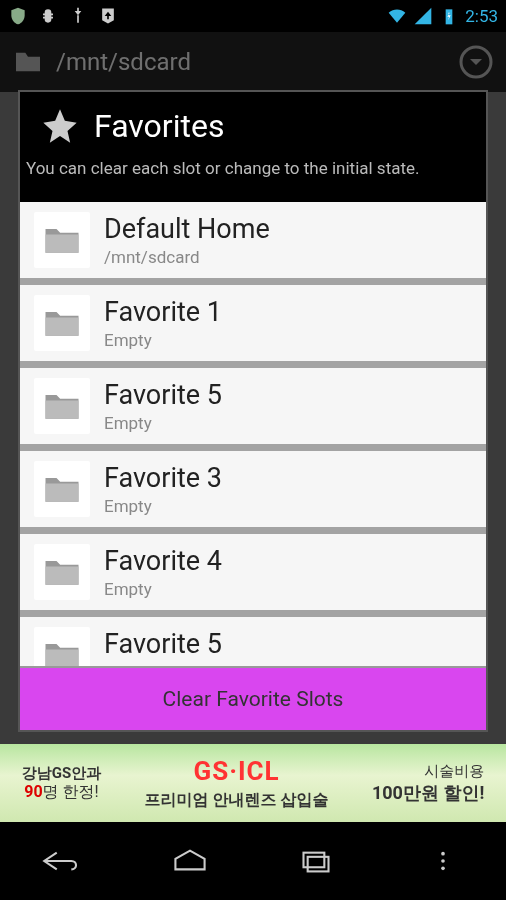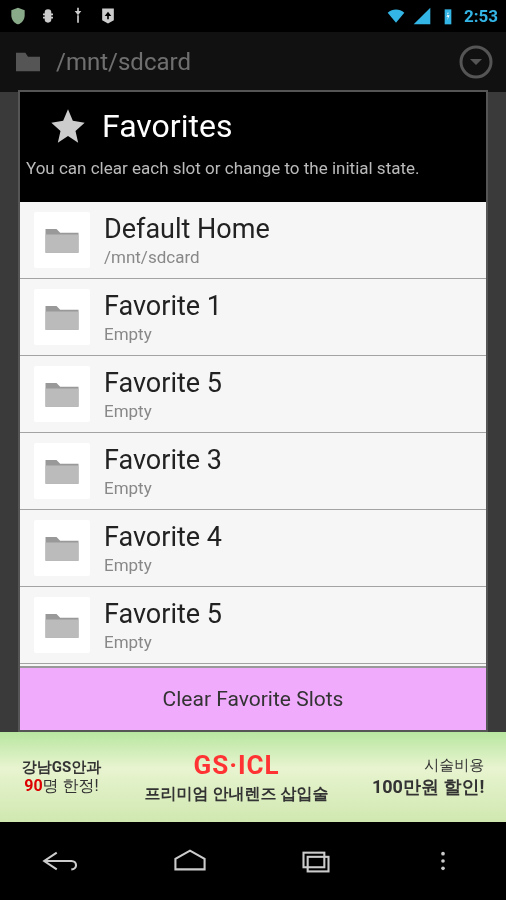--- a/index.html
+++ b/index.html
@@ -7,41 +7,41 @@
   body { background: #000; position: relative; }
 
   
   .status-bar {
     height: 32px; background: #000; color: #fff;
     display: flex; align-items: center; justify-content: space-between;
     padding: 0 8px; font-size: 17px;
   }
   .status-left { display: flex; gap: 10px; align-items: center; }
   .status-right { display: flex; gap: 6px; align-items: center; }
-  .status-right .clock { color: #33b5e5; font-weight: 700; }
+  .status-right .clock { color: #33b5e5; font-weight: 400; }
   .ico { width: 20px; height: 20px; display: inline-block; }
 
   
   .app-toolbar {
     height: 60px; background: #222; display: flex; align-items: center;
     padding: 0 12px; gap: 12px; opacity: 0.5;
   }
   .app-toolbar .title { color: #ddd; font-size: 24px; flex: 1; }
   .toolbar-folder { width: 32px; height: 32px; }
   .toolbar-drop { width: 36px; height: 36px; }
 
   
   .dim-bg {
     position: absolute; left:0; right:0; top:92px; bottom:78px;
     background: #3a3a3a;
   }
 
   
   .ad {
-    position: absolute; left:0; right:0; bottom: 78px; height: 90px;
+    position: absolute; left:0; right:0; bottom: 78px; height: 78px;
     background: linear-gradient(180deg,#b8e6a0 0%, #e8f4d0 40%, #d0e8b0 100%);
     display:flex; align-items:center; justify-content:space-around;
     font-size: 16px; color:#333; overflow:hidden;
   }
   .ad .left { display:flex; flex-direction:column; align-items:center; line-height:1.2;}
   .ad .left .t1 { color:#333; font-weight:bold; font-size:15px;}
   .ad .left .t2 span.red{ color:#d00; font-weight:bold;}
   .ad .center { text-align:center; }
   .ad .center .brand { color:#f33; font-weight:bold; font-size:26px; letter-spacing:1px;}
   .ad .center .sub { color:#333; font-size:16px; margin-top:4px; font-weight:bold;}
@@ -55,38 +55,38 @@
   }
   .nav-btn { width:50px; height:40px; display:flex; align-items:center; justify-content:center;}
 
   
   .dialog {
     position:absolute; left:18px; right:18px; top:90px; bottom:168px;
     background:#000; border:2px solid #555;
     display:flex; flex-direction:column;
   }
   .dialog-header {
-    display:flex; align-items:center; gap:14px; padding: 14px 20px 4px 28px;
+    display:flex; align-items:center; gap:14px; padding: 14px 20px 4px 20px;
   }
   .dialog-title { color:#fff; font-size:32px; font-weight:400;}
   .dialog-sub { color:#bbb; font-size:17px; padding: 8px 20px 24px 6px;}
   .list {
     flex:1; background:#f6f6f6; overflow:hidden;
   }
   .list-item {
     display:flex; align-items:center; gap:14px; padding:10px 14px;
-    border-bottom:1px solid #a3a3a3;
+    border-bottom:7px solid #a3a3a3;
   }
   .list-item .folder-ico { width:56px; height:56px; flex-shrink:0; background:#fff;
     display:flex; align-items:center; justify-content:center; border-radius:2px;}
   .list-item .texts { display:flex; flex-direction:column; }
   .list-item .label { color:#222; font-size:27px; }
   .list-item .sub { color:#888; font-size:17px; margin-top:2px;}
   .dialog-footer {
-    background:#f0abfc; border-top:2px solid #999;
+    background:#d946ef; border-top:2px solid #999;
     height:64px; display:flex; align-items:center; justify-content:center;
   }
   .dialog-footer .btn { color:#333; font-size:21px; }
 
   
   svg { display:block; }
 </style>
 </head>
 <body>
 

